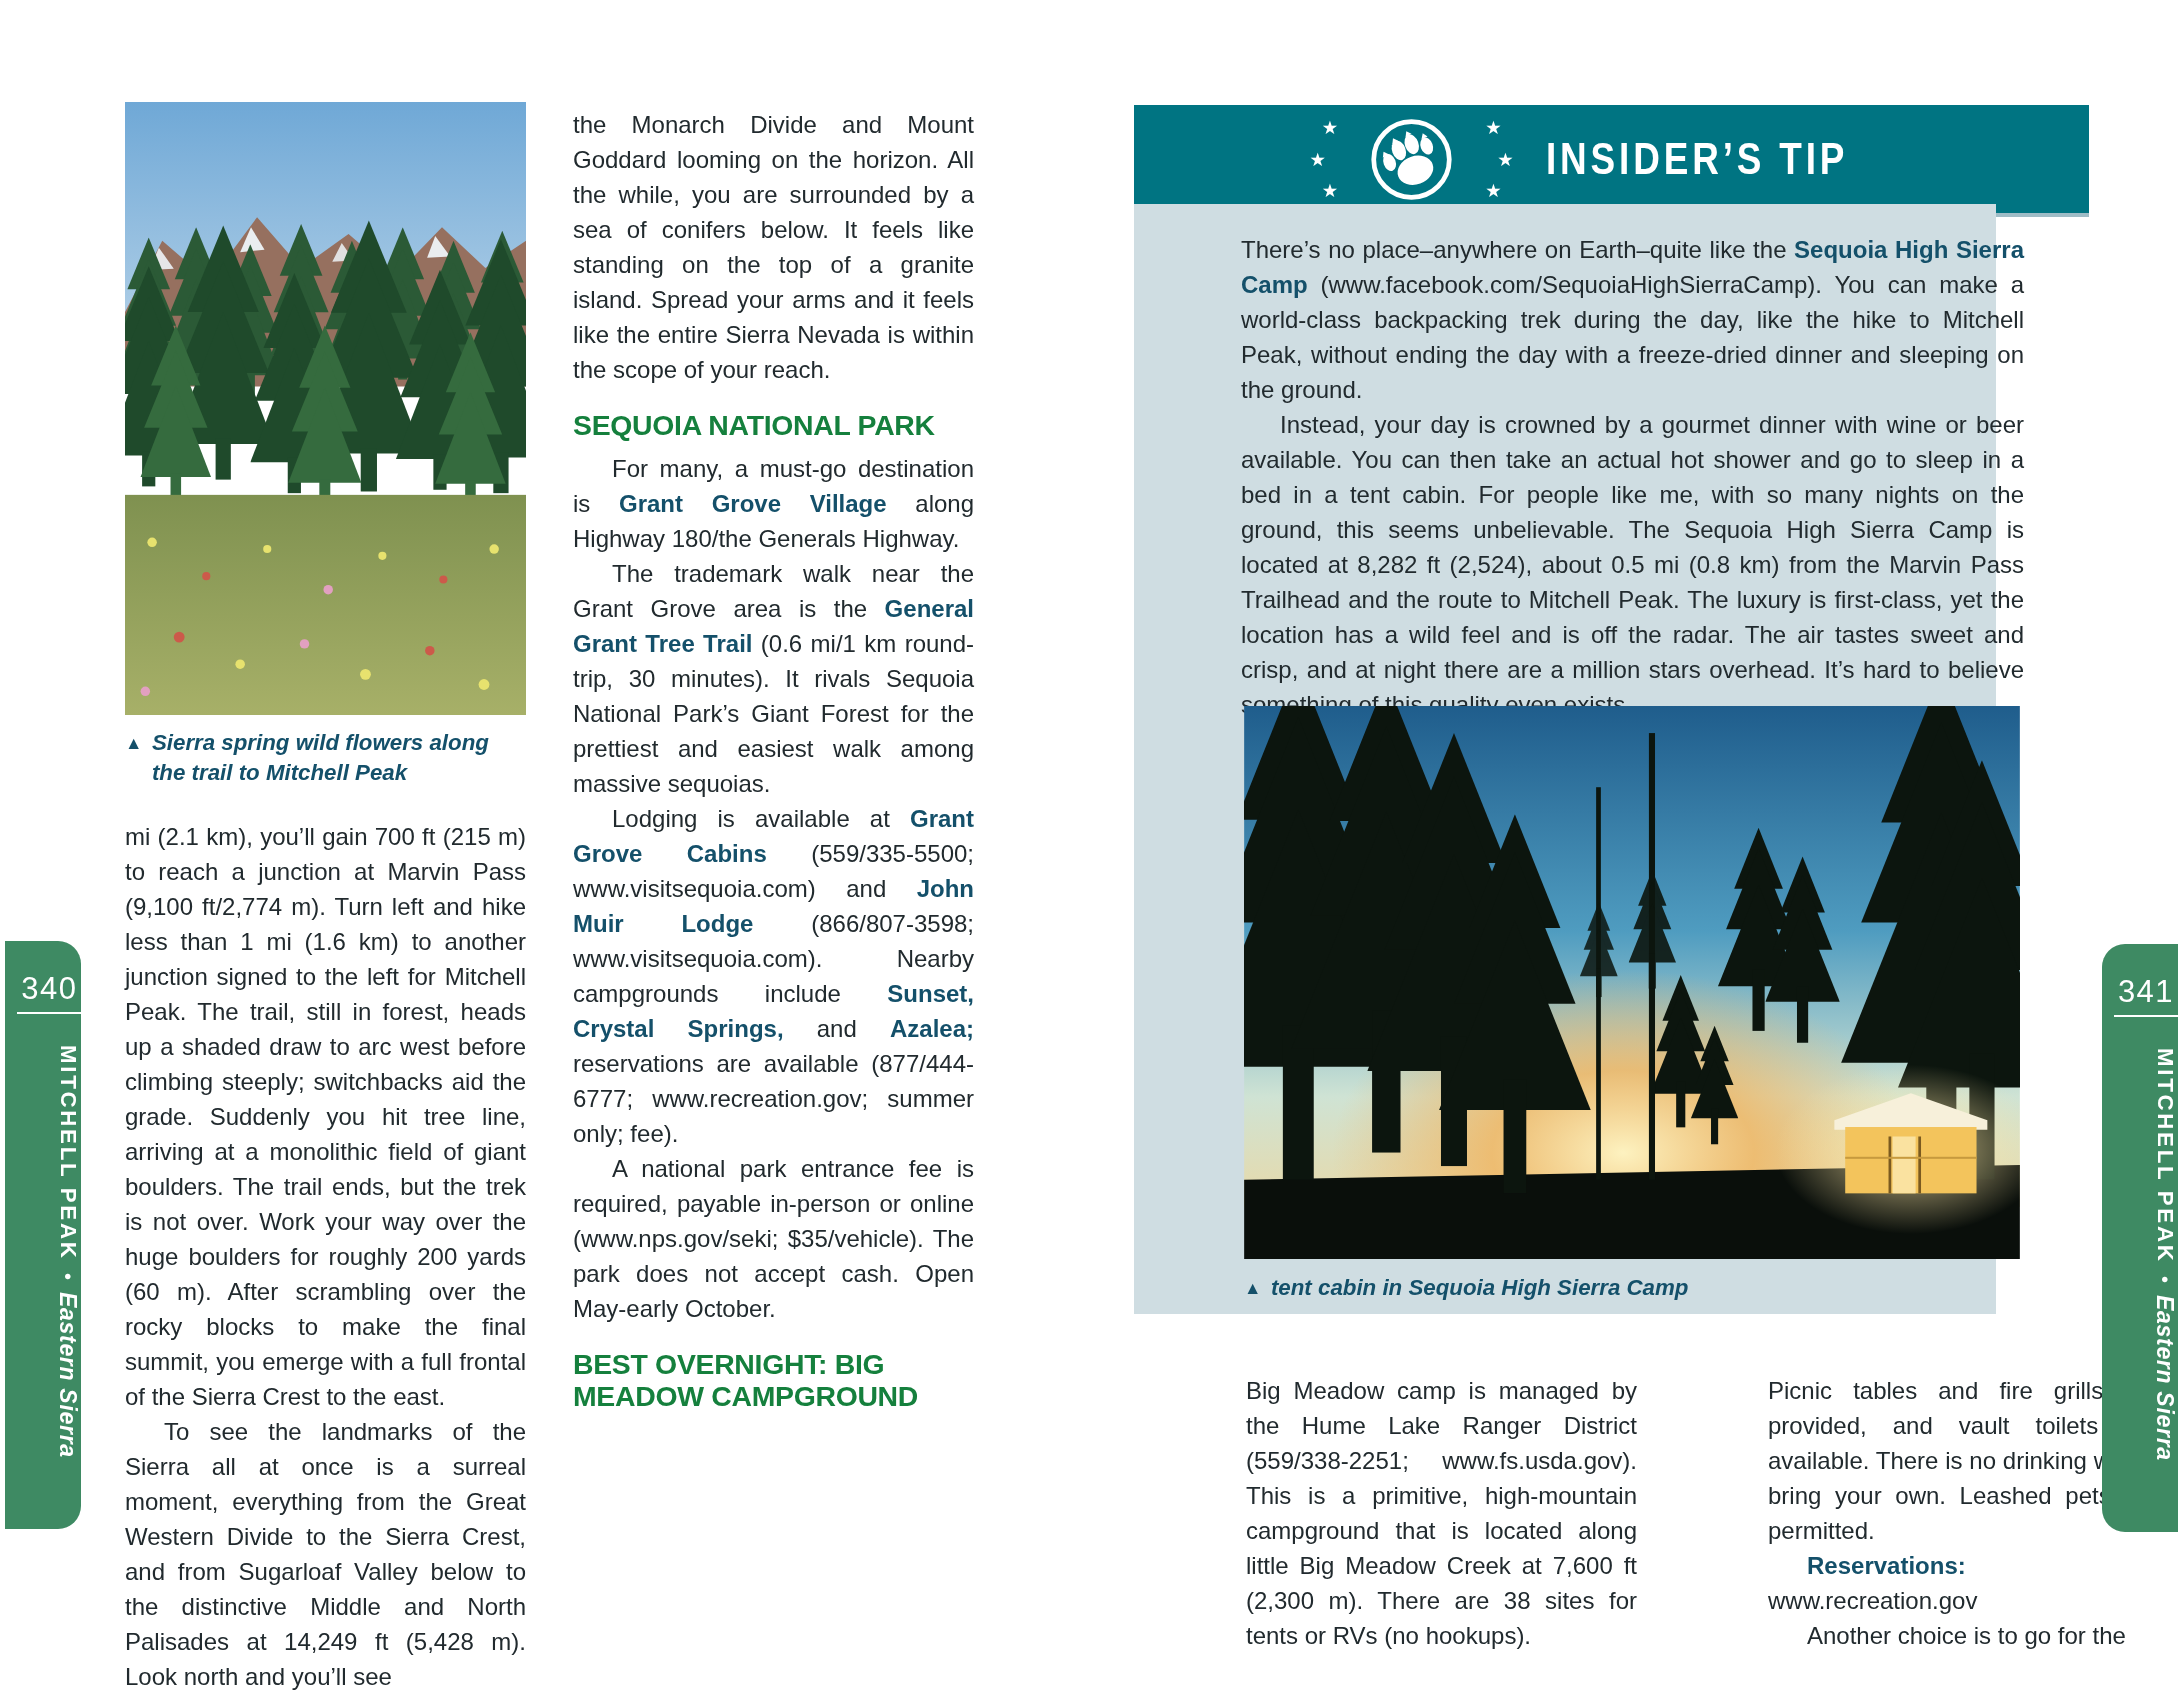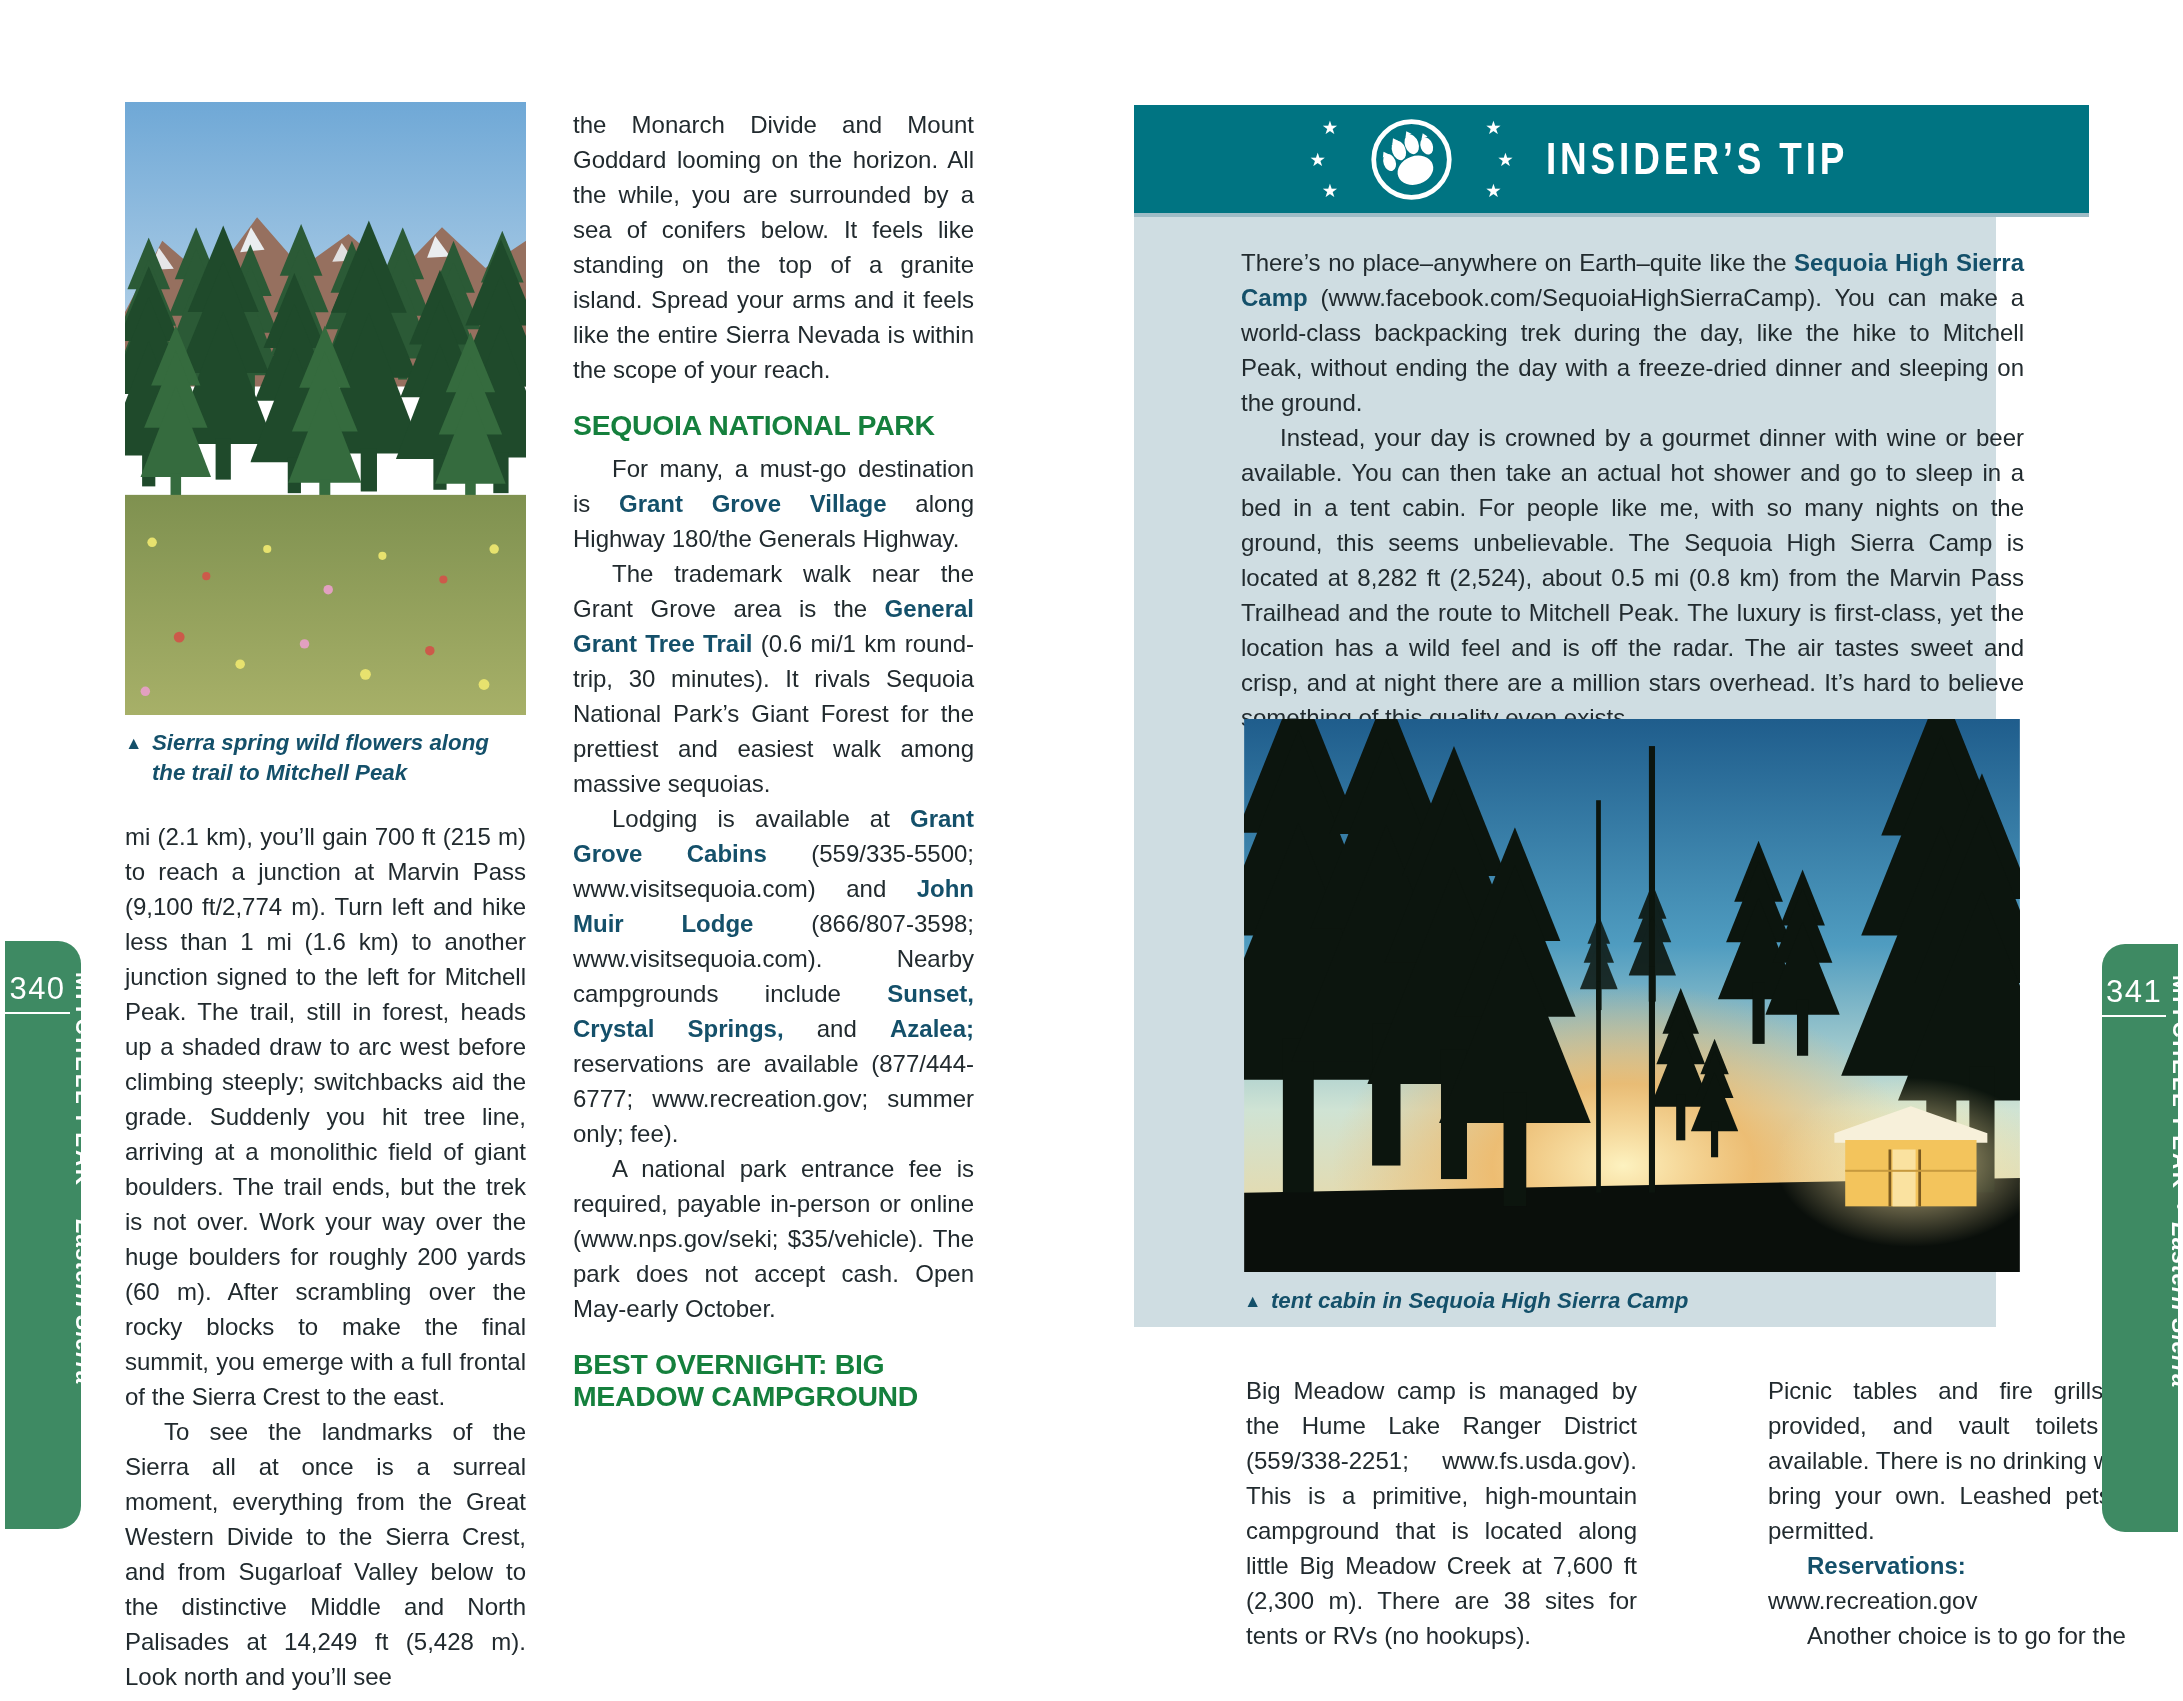--- a/index.html
+++ b/index.html
@@ -19,21 +19,21 @@
   .abs{position:absolute;}
   
   .caption{display:flex;gap:9.5px;font-size:22.3px;line-height:30px;font-weight:bold;font-style:italic;color:#14506a;}
   .caption .tri{font-style:normal;font-size:17.6px;line-height:30px;}
   
   .photo-frame{overflow:hidden;}
   .photo-frame svg{display:block;}
   
   .tab{
     position:absolute;width:76px;background:#3e8a63;color:#ffffff;
-    display:flex;align-items:flex-start;
+    display:flex;flex-direction:column;align-items:flex-end;
   }
   .tab.left{border-radius:0 23px 23px 0;}
   .tab.right{border-radius:23px 0 0 23px;}
   .tab .pagenum{
     margin-top:30px;font-size:31px;letter-spacing:1.4px;
     border-bottom:2px solid #ffffff;padding:0 4.1px 5.4px 4.1px;
   }
   .tab .vlabel{
     margin-top:31px;writing-mode:vertical-rl;display:flex;align-items:center;gap:0;
     white-space:nowrap;
@@ -185,21 +185,21 @@
       </svg>
     </span>
     <span class="starcol r">
       <span class="s s1">★</span>
       <span class="s s2">★</span>
       <span class="s s3">★</span>
     </span>
     <span class="title">INSIDER’S TIP</span>
   </div>
 
-  <div class="tipbox" style="left:1134px;top:217px;width:862px;height:1110px;text-decoration:underline;">
+  <div class="tipbox" style="left:1134px;top:204px;width:862px;height:1110px;text-decoration:underline;">
     <div class="abs colflow" style="left:107px;top:28.4px;width:783px;">
         <p><span>There’s no place–anywhere on Earth–quite like the </span><span class="b">Sequoia High Sierra Camp</span><span> (www.facebook.com/SequoiaHighSierraCamp). You can make a world-class backpacking trek during the day, like the hike to Mitchell Peak, without ending the day with a freeze-dried dinner and sleeping on the ground.</span></p>
         <p class="indent"><span>Instead, your day is crowned by a gourmet dinner with wine or beer available. You can then take an actual hot shower and go to sleep in a bed in a tent cabin. For people like me, with so many nights on the ground, this seems unbelievable. The Sequoia High Sierra Camp is located at 8,282 ft (2,524), about 0.5 mi (0.8 km) from the Marvin Pass Trailhead and the route to Mitchell Peak. The luxury is first-class, yet the location has a wild feel and is off the radar. The air tastes sweet and crisp, and at night there are a million stars overhead. It’s hard to believe something of this quality even exists.</span></p>
       </div>
 
     <div class="abs photo-frame" style="left:110px;top:502px;width:776px;height:553px;">
       <svg width="776" height="553" viewBox="0 0 1146 817" xmlns="http://www.w3.org/2000/svg">
         <defs>
           <linearGradient id="skyR" x1="0" y1="0" x2="0" y2="1">
             <stop offset="0" stop-color="#1f5d8c"></stop>

